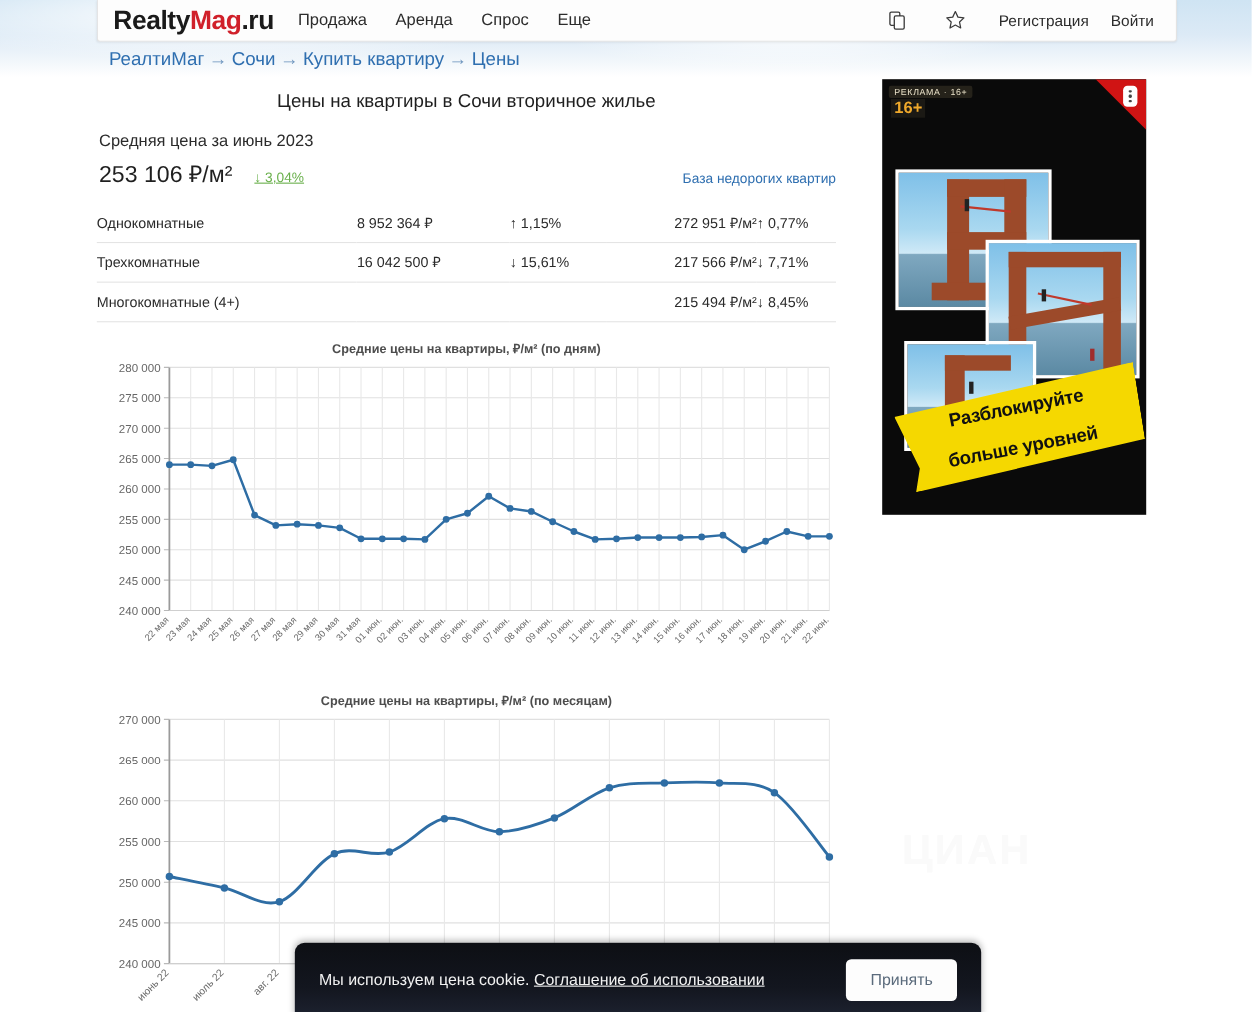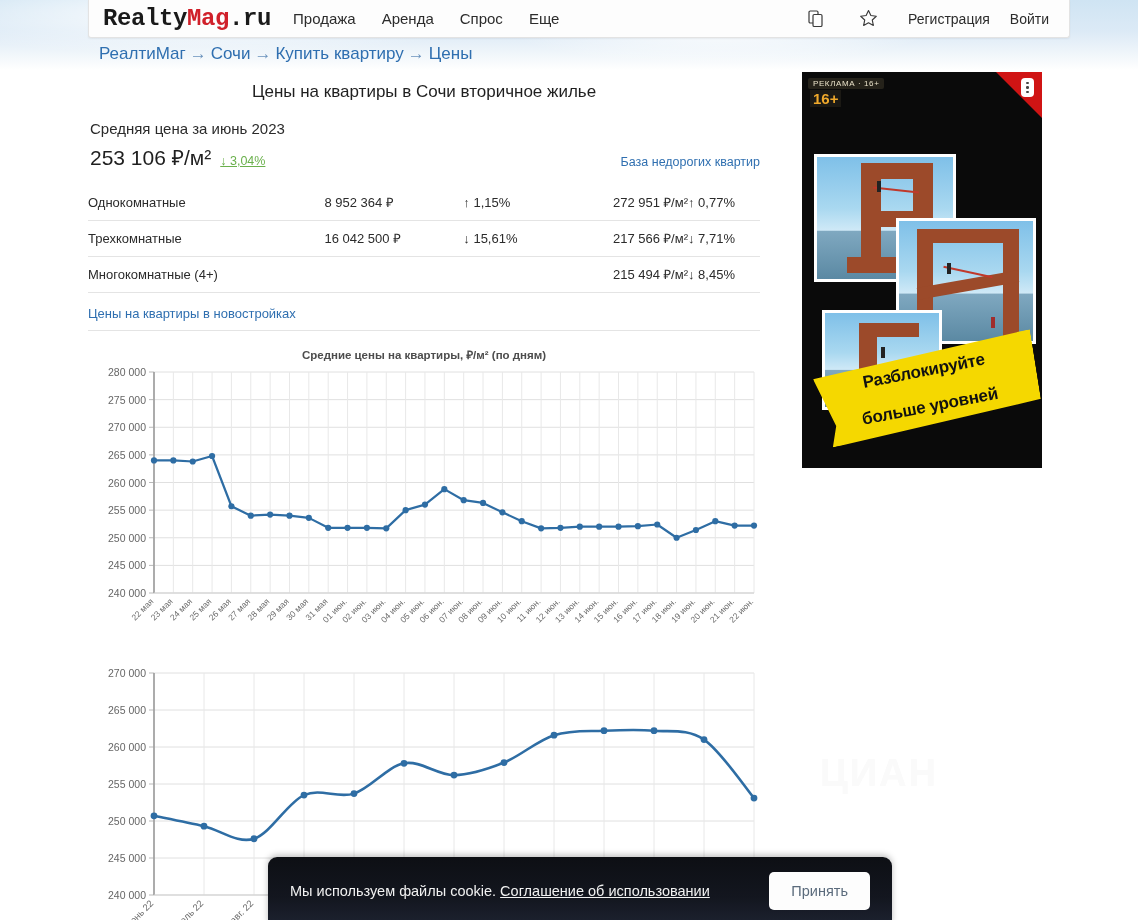--- a/index.html
+++ b/index.html
@@ -26,21 +26,21 @@
   .header {
     position: absolute; left: 88px; top: 0; width: 982px; height: 38px;
     background: #fdfdfd;
     border: 1px solid #e3e3e3;
     border-top: none;
     border-radius: 0 0 3px 3px;
     display: flex; align-items: center;
     box-shadow: 0 1px 2px rgba(0,0,0,.06);
   }
   .logo {
-    font-family: Liberation Mono, monospace;
+    font-family: Liberation Sans, sans-serif;
     font-weight: bold; font-size: 24px; letter-spacing: -0.4px;
     margin-left: 14px; margin-right: 22px;
     color: #1a1a1a; white-space: nowrap;
     cursor: pointer;
   }
   .logo .mag { color: #d0202a; }
   .nav-link {
     font-size: 15px; color: #2c2c2c; margin-right: 26px;
     text-decoration: none; white-space: nowrap; cursor: pointer;
   }
@@ -67,21 +67,21 @@
   }
   .breadcrumb a { color: #2f6fb0; text-decoration: none; cursor: pointer; }
   .breadcrumb .sep { color: #6b93bd; margin: 0 4px; }
   
   .content { position: absolute; left: 88px; top: 72px; width: 672px; }
   .page-title {
     text-align: center; font-size: 17px; font-weight: normal;
     color: #1f1f1f; margin: 10px 0 18px 0;
   }
   .avg-label { font-size: 15px; color: #2b2b2b; margin: 0 0 6px 2px; }
-  .avg-row { display: flex; align-items: baseline; position: relative; }
+  .avg-row { display: flex; align-items: baseline; position: relative; gap: 11px; }
   .avg-price { font-size: 21px; color: #1f1f1f; margin-left: 2px; }
   .delta { font-size: 12.5px; margin-left: 9px; white-space: nowrap; text-decoration: underline; }
   .delta.down { color: #6ab04c; }
   .cheap-link {
     position: absolute; right: 0; bottom: 2px;
     font-size: 12.5px; color: #2f6fb0; text-decoration: none; cursor: pointer;
   }
   
   table.rooms { width: 100%; border-collapse: collapse; margin-top: 14px; }
   table.rooms td {
@@ -245,21 +245,20 @@
       <tr>
         <td class="tname">Многокомнатные (4+)</td>
         <td class="tprice"></td>
         <td class="tdelta"></td>
         <td class="tsqm">215 494 ₽/м²</td>
         <td class="tdelta2 down">↓ 8,45%</td>
       </tr>
     </tbody>
   </table>
 
-  <a class="new-link">Цены на квартиры в новостройках</a>
 
   
   <div class="chart-block">
     <div class="chart-title">Средние цены на квартиры, ₽/м² (по дням)</div>
     <svg class="chart-svg" id="chart0" width="672" height="285">
         <line x1="66" y1="227" x2="666" y2="227" stroke="#e0e0e0" stroke-width="1"></line>
         <line x1="61" y1="227" x2="66" y2="227" stroke="#b9b9b9" stroke-width="1"></line>
         <text x="58" y="231" text-anchor="end" font-size="10.5" font-family="&quot;Liberation Sans&quot;, sans-serif" fill="#666">240 000</text>
         <line x1="66" y1="199.375" x2="666" y2="199.375" stroke="#e0e0e0" stroke-width="1"></line>
         <line x1="61" y1="199.375" x2="66" y2="199.375" stroke="#b9b9b9" stroke-width="1"></line>
@@ -382,20 +381,21 @@
         <text x="588.5806451612904" y="236" font-size="8.5" fill="#6a6a6a" font-family="&quot;Liberation Sans&quot;, sans-serif" text-anchor="end" transform="rotate(-45 588.5806451612904 236)">18 июн.</text>
         <text x="607.9354838709677" y="236" font-size="8.5" fill="#6a6a6a" font-family="&quot;Liberation Sans&quot;, sans-serif" text-anchor="end" transform="rotate(-45 607.9354838709677 236)">19 июн.</text>
         <text x="627.2903225806451" y="236" font-size="8.5" fill="#6a6a6a" font-family="&quot;Liberation Sans&quot;, sans-serif" text-anchor="end" transform="rotate(-45 627.2903225806451 236)">20 июн.</text>
         <text x="646.6451612903226" y="236" font-size="8.5" fill="#6a6a6a" font-family="&quot;Liberation Sans&quot;, sans-serif" text-anchor="end" transform="rotate(-45 646.6451612903226 236)">21 июн.</text>
         <text x="666" y="236" font-size="8.5" fill="#6a6a6a" font-family="&quot;Liberation Sans&quot;, sans-serif" text-anchor="end" transform="rotate(-45 666 236)">22 июн.</text>
       </svg>
   </div>
 
   
   <div class="chart-block">
+    <div class="chart-title">Средние цены на квартиры, ₽/м² (по месяцам)</div>
     <svg class="chart-svg" id="chart1" width="672" height="290">
         <line x1="66" y1="228" x2="666" y2="228" stroke="#e0e0e0" stroke-width="1"></line>
         <line x1="61" y1="228" x2="66" y2="228" stroke="#b9b9b9" stroke-width="1"></line>
         <text x="58" y="232" text-anchor="end" font-size="10.5" font-family="&quot;Liberation Sans&quot;, sans-serif" fill="#666">240 000</text>
         <line x1="66" y1="191" x2="666" y2="191" stroke="#e0e0e0" stroke-width="1"></line>
         <line x1="61" y1="191" x2="66" y2="191" stroke="#b9b9b9" stroke-width="1"></line>
         <text x="58" y="195" text-anchor="end" font-size="10.5" font-family="&quot;Liberation Sans&quot;, sans-serif" fill="#666">245 000</text>
         <line x1="66" y1="154.00000000000003" x2="666" y2="154.00000000000003" stroke="#e0e0e0" stroke-width="1"></line>
         <line x1="61" y1="154.00000000000003" x2="66" y2="154.00000000000003" stroke="#b9b9b9" stroke-width="1"></line>
         <text x="58" y="158.00000000000003" text-anchor="end" font-size="10.5" font-family="&quot;Liberation Sans&quot;, sans-serif" fill="#666">250 000</text>
@@ -497,17 +497,17 @@
     <i></i>
       <i></i>
       <i></i>
   </div>
 </div>
 
 <div class="watermark">ЦИАН</div>
 
 <div class="cookiebar">
   <div class="cookie-text">
-    <span>Мы используем файлы cookie.</span>
+    <span>Мы используем цена cookie.</span>
     <a>Соглашение об использовании</a>
   </div>
   <button class="cookie-accept">Принять</button>
 </div>
 
 </body></html>

